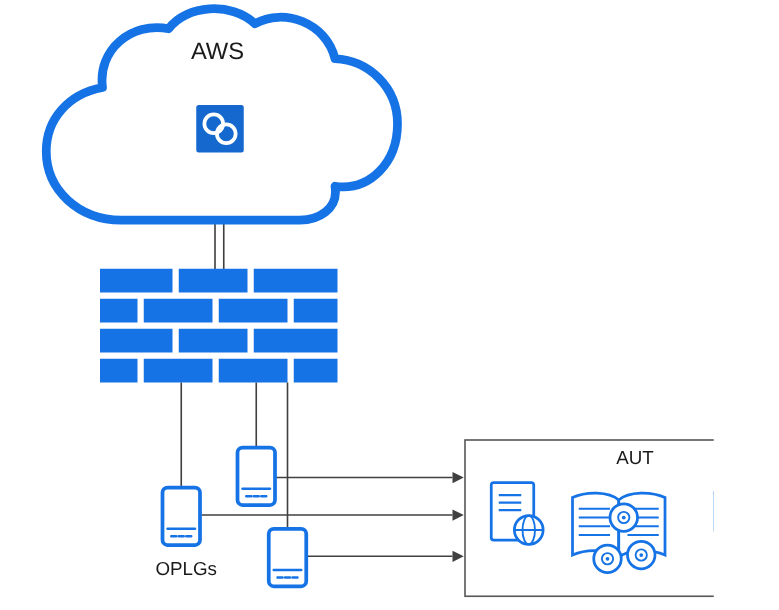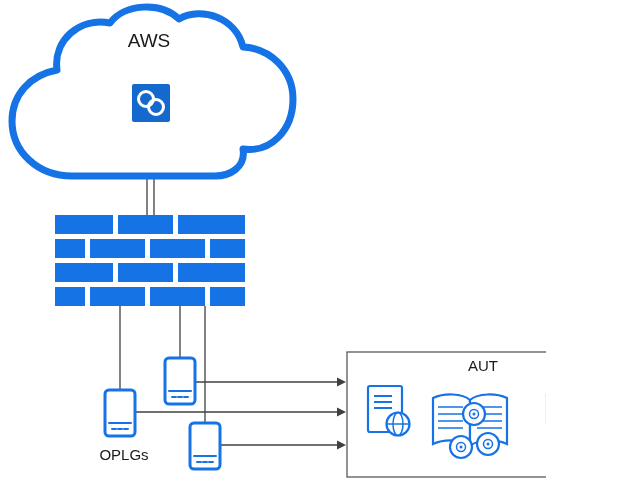--- a/index.html
+++ b/index.html
@@ -1,16 +1,16 @@
 <!DOCTYPE html>
 <html style="--blue: #1673E6; --icon_bg: #1568CE; --line: #404040; --box_border: #595959; --text: #1A1A1A; --background: #FFFFFF;"><head>
 <meta charset="utf-8">
 <style>
   html,body{margin:0;padding:0;background:#fff;}
-  .stage{position:relative;width:546px;height:488px;background:var(--background,#ffffff);overflow:hidden;}
+  .stage{position:relative;width:546px;height:488px;background:var(--background,#ffffff);overflow:hidden;padding-left:25px;}
   svg{display:block;}
   .conn{stroke:var(--line,#404040);stroke-width:1.3;fill:none;}
   .arrowhead{fill:var(--line,#404040);stroke:none;}
   .cloud{stroke:var(--blue,#1673E6);stroke-width:7;fill:#ffffff;stroke-linejoin:round;stroke-linecap:round;}
   .brick{fill:var(--blue,#1673E6);stroke:none;}
   .dev{stroke:var(--blue,#1673E6);stroke-width:3;fill:#ffffff;}
   .dev-detail{stroke:var(--blue,#1673E6);stroke-width:2;fill:none;stroke-linecap:round;}
   .icon-o{stroke:var(--blue,#1673E6);stroke-width:2.2;fill:#ffffff;}
   .icon-l{stroke:var(--blue,#1673E6);stroke-width:1.5;fill:none;}
   .icon-l18{stroke:var(--blue,#1673E6);stroke-width:1.8;fill:none;}

